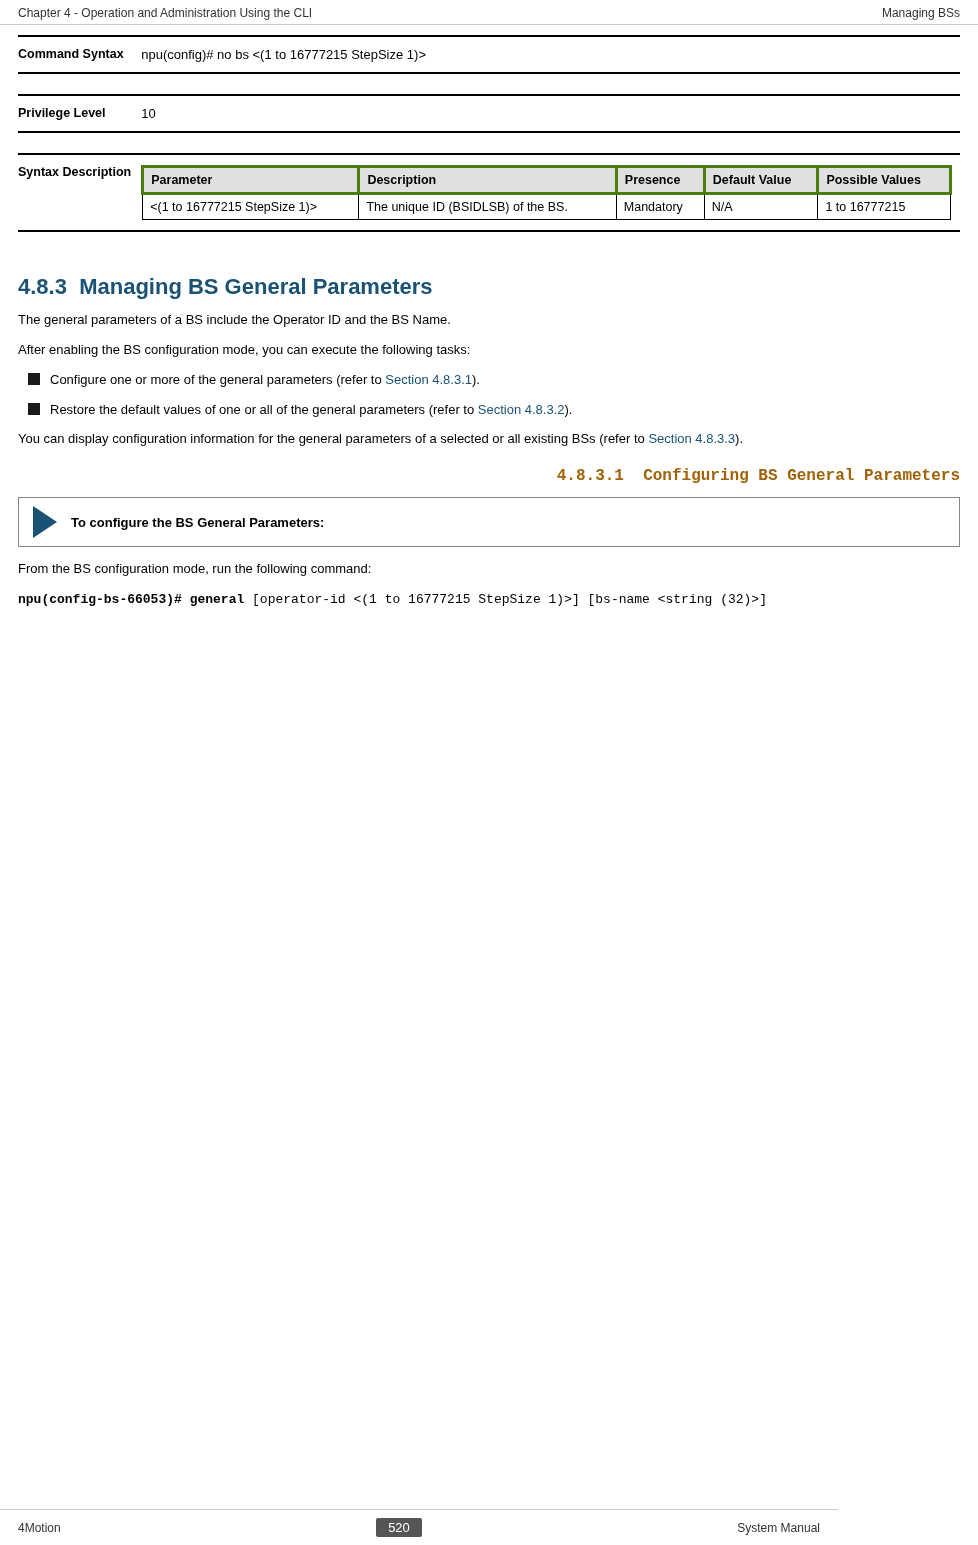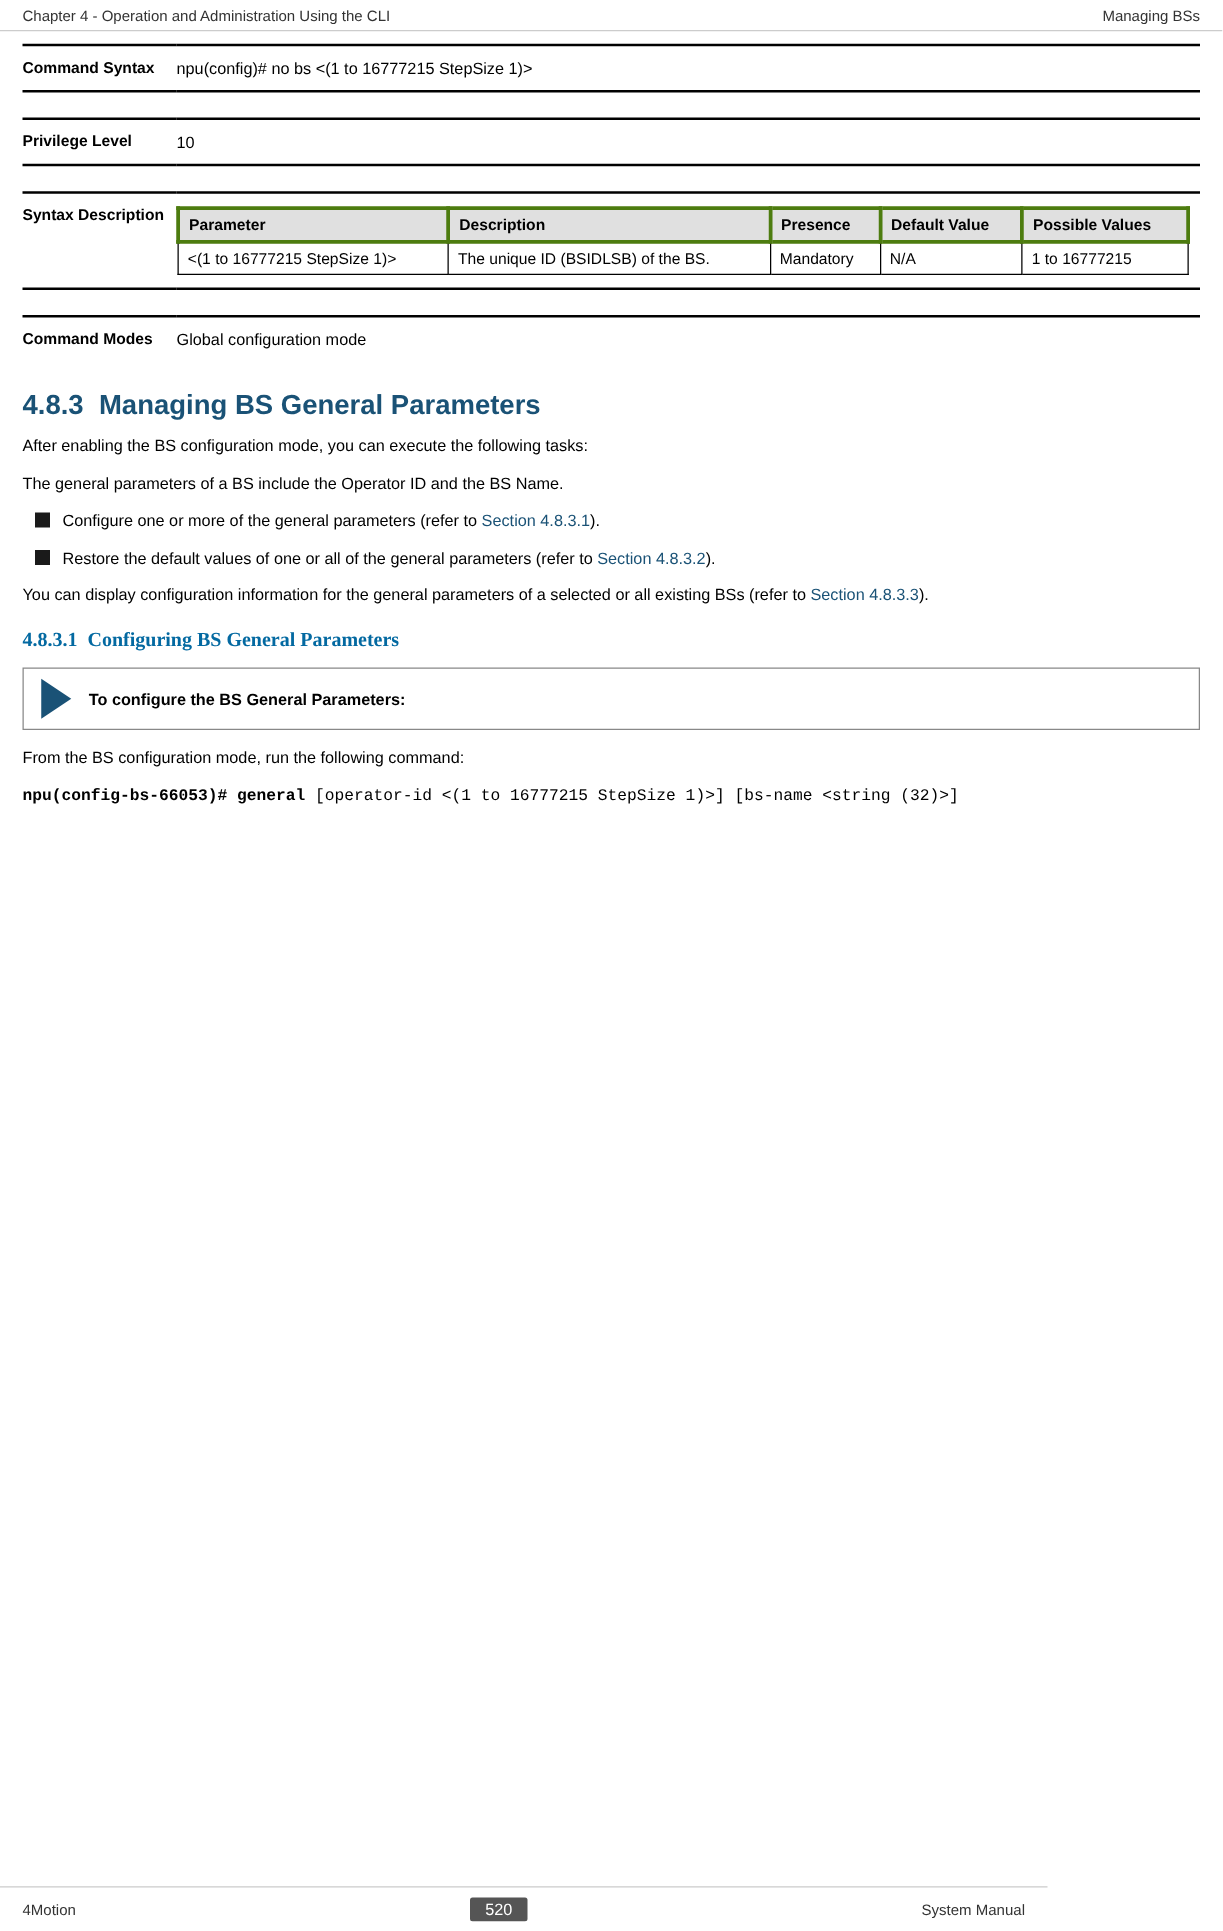--- a/index.html
+++ b/index.html
@@ -84,24 +84,25 @@
       font-weight: bold;
       color: #1a5276;
       font-family: Arial, Helvetica, sans-serif;
       margin-top: 22px;
       margin-bottom: 10px;
     }
 
     .section-heading-4831 {
       font-size: 16px;
       font-weight: bold;
-      color: #0369a1;
+      color: #a16207;
       margin-top: 18px;
       margin-bottom: 10px;
-      font-family: Liberation Serif, serif;
+      font-family: Liberation Mono, monospace;
+      text-align: right;
     }
 
     .body-text {
       font-size: 13px;
       line-height: 1.55;
       margin-bottom: 10px;
     }
 
     
     .bullet-list {
@@ -234,33 +235,29 @@
                   <td>1 to 16777215</td>
                 </tr>
               </tbody>
           </table>
         </td>
       </tr>
       <tr class="info-row-spacer">
           <td colspan="2"></td>
         </tr>
 
-      <tr>
-        <td class="label-cell">Command Modes</td>
-        <td class="value-cell">Global configuration mode</td>
-      </tr>
     </tbody>
   </table>
 
   <div class="section-heading-483">
     <span>4.8.3</span>&nbsp;&nbsp;<span>Managing BS General Parameters</span>
   </div>
 
+  <p class="body-text">The general parameters of a BS include the Operator ID and the BS Name.</p>
   <p class="body-text">After enabling the BS configuration mode, you can execute the following tasks:</p>
-  <p class="body-text">The general parameters of a BS include the Operator ID and the BS Name.</p>
 
   <div class="bullet-list">
     <div class="bullet-item">
       <span class="bullet-square"></span>
       <span>
         <span>Configure one or more of the general parameters (refer to </span><a class="link-text" href="#"><span>Section 4.8.3.1</span></a><span>).</span>
       </span>
     </div>
     <div class="bullet-item">
       <span class="bullet-square"></span>

